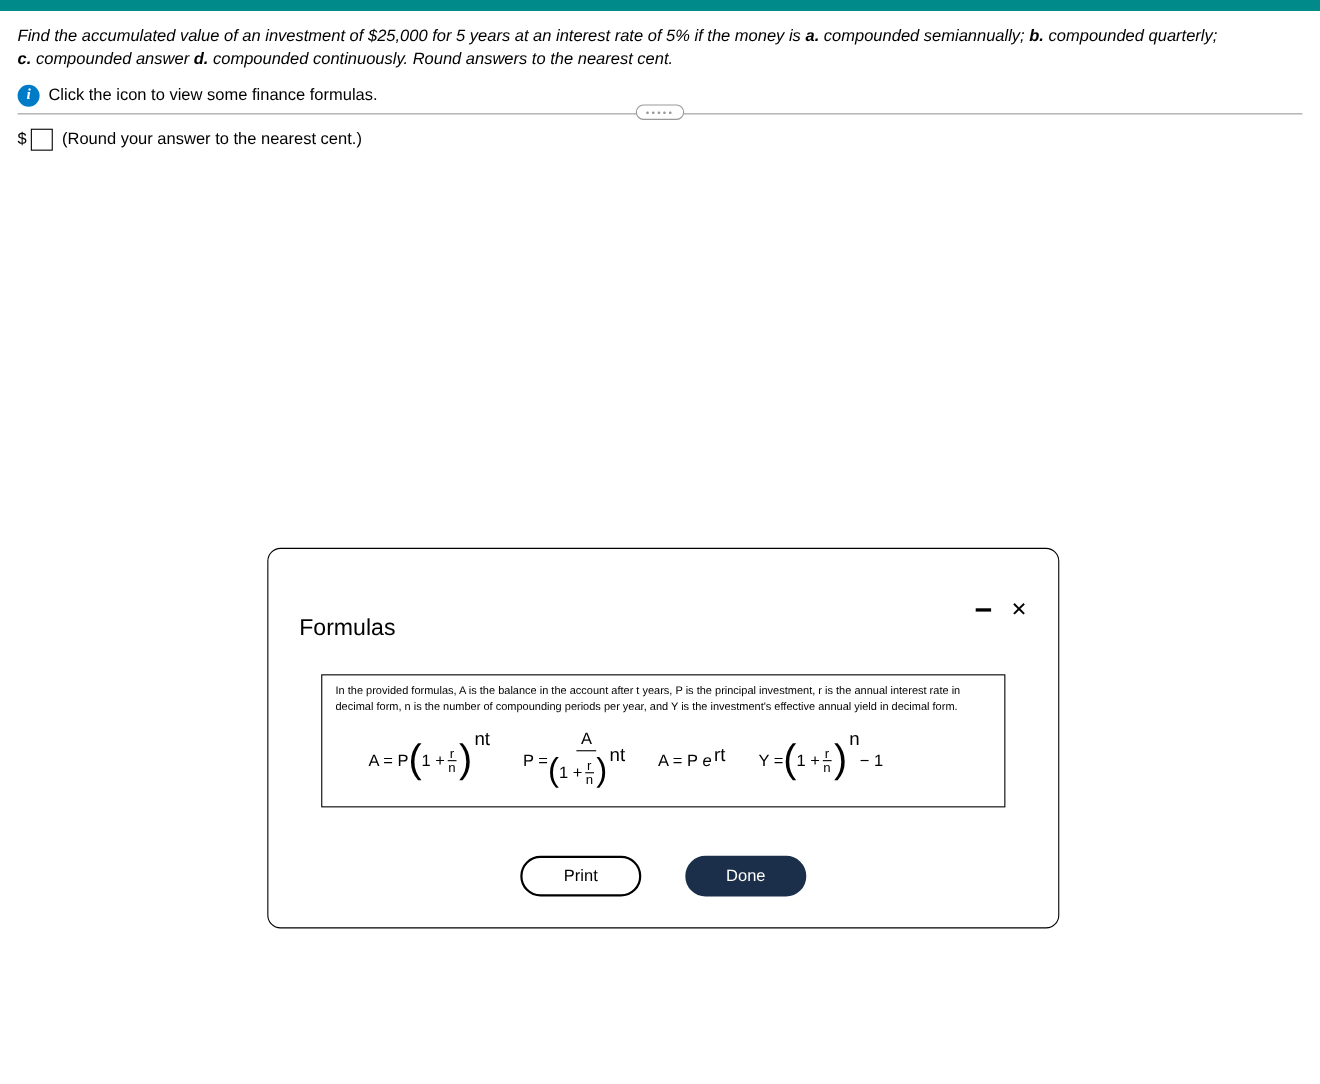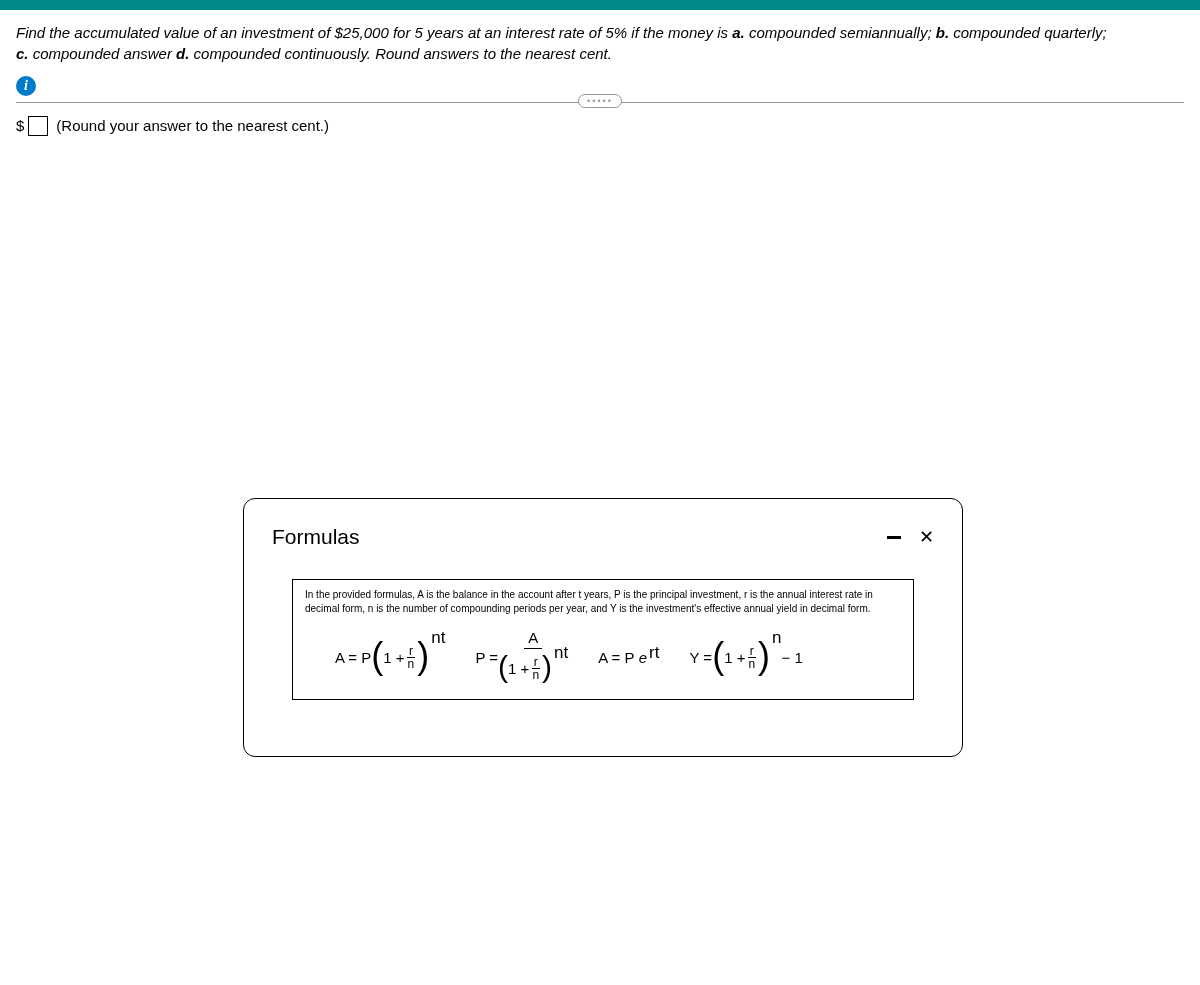--- a/index.html
+++ b/index.html
@@ -98,20 +98,21 @@
     }
     .modal-header {
       display: flex;
       justify-content: space-between;
       align-items: center;
       padding: 26px 28px 20px;
     }
     .modal-title {
       font-size: 21px;
       color: #000;
+      margin-top: 34px;
     }
     .modal-controls {
       display: flex;
       align-items: center;
       gap: 18px;
     }
     .minimize-icon {
       width: 14px;
       height: 3px;
       background: #000;
@@ -182,20 +183,21 @@
 
 <div class="content">
   <div class="problem-text">
     <span>Find the accumulated value of an investment of $25,000 for 5 years at an interest rate of 5% if the money is </span><b>a.</b><span> compounded semiannually; </span><b>b.</b><span> compounded quarterly; </span><br><b>c.</b><span> compounded answer </span><b>d.</b><span> compounded continuously. Round answers to the nearest cent.</span>
   </div>
 
   <div class="info-row">
     <div class="info-icon">
       <span class="info-icon-inner">i</span>
     </div>
+    <span>Click the icon to view some finance formulas.</span>
   </div>
 
   <div class="hr-wrap">
     <hr>
     <div class="dots-pill">•••••</div>
   </div>
 
 
   <div class="answer-row">
     <span class="dollar">$</span>
@@ -262,13 +264,17 @@
           <span class="den">n</span>
         </span>
         <span class="rparen">)</span>
         <span class="sup">n</span>
         <span> − 1</span>
       </div>
 
     </div>
   </div>
 
+  <div class="button-row">
+    <div class="btn btn-print">Print</div>
+    <div class="btn btn-done">Done</div>
+  </div>
 </div>
 
 </body></html>

